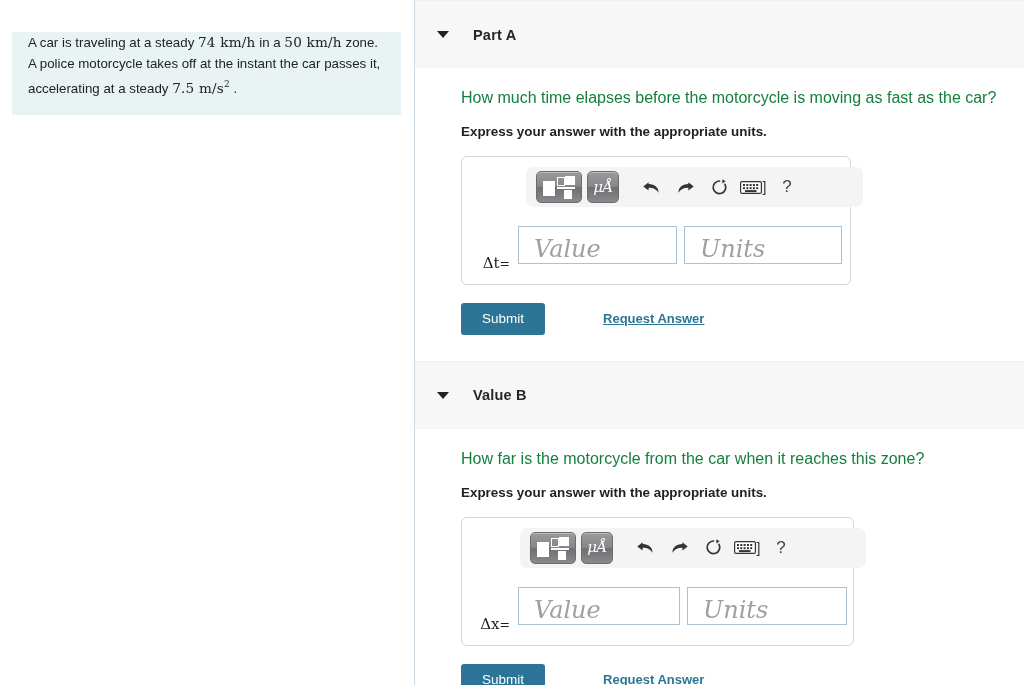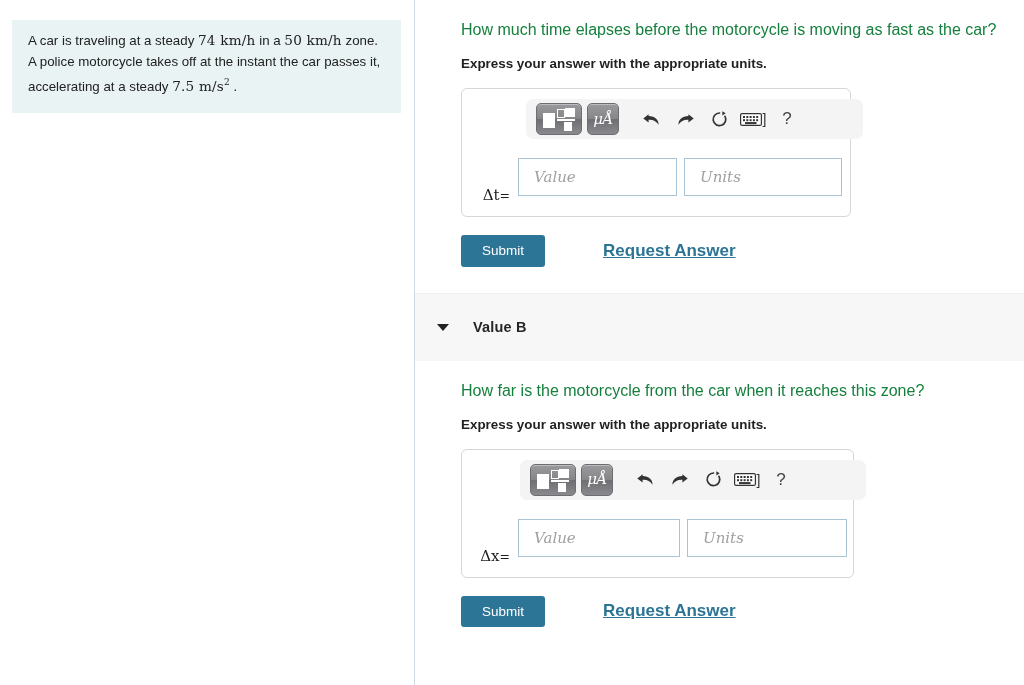--- a/index.html
+++ b/index.html
@@ -31,25 +31,25 @@
   }
   .right-pane {
     flex: 1 1 auto;
     position: relative;
   }
 
   
   .problem-box {
     position: absolute;
     left: 12px;
-    top: 20px;
+    top: 32px;
     width: 389px;
     box-sizing: border-box;
     background: #e9f3f3;
-    padding: 10px 16px 16px 16px;
+    padding: 0 16px 16px 16px;
     font-size: 13.3px;
     line-height: 21px;
     color: #222;
   }
   .mathit {
     font-family: "DejaVu Serif", "Liberation Serif", serif;
     font-style: normal;
     font-size: 13.6px;
     letter-spacing: .2px;
   }
@@ -202,27 +202,27 @@
     box-sizing: border-box;
     flex: 0 0 auto;
     margin-top: 36px;
   }
   .var-label .eq { font-size: 12.5px; }
   .field {
     height: 38px;
     border: 1px solid #a9c3d4;
     box-sizing: border-box;
     display: flex;
-    align-items: center;
+    align-items: flex-end;
     padding-left: 15px;
     background: #fff;
     cursor: text;
     font-family: "DejaVu Serif", "Liberation Serif", serif;
     font-style: italic;
-    font-size: 15px;
+    font-size: 24px;
     color: #a0a0a0;
   }
   .field.value { width: 159px; flex: 0 0 159px; }
   .field.units { width: 158px; flex: 0 0 158px; margin-left: 7px; }
   .answer-box.b .field.value { width: 162px; flex: 0 0 162px; }
   .answer-box.b .field.units { width: 160px; flex: 0 0 160px; }
 
   
   .submit-row {
     display: flex;
@@ -237,41 +237,45 @@
     border-radius: 3px;
     font-size: 13.5px;
     font-family: "Liberation Sans", sans-serif;
     padding: 9px 21px;
     cursor: pointer;
     line-height: 1;
   }
   .req-link {
     margin-left: 22px;
     color: #2d7596;
-    font-size: 17px;
+    font-size: 13px;
     font-weight: bold;
     text-decoration: underline;
     cursor: pointer;
   }
   .spacer-b { height: 26px; }
 </style>
 </head>
 <body>
 
 <div class="page">
 
   <div class="left-pane">
     <div class="problem-box">
       <span>A car is traveling at a steady </span><span class="mathit">74 km/h</span><span> in a </span><span class="mathit">50 km/h</span><span> zone. A police motorcycle takes off at the instant the car passes it, accelerating at a steady </span><span class="mathit"><span>7.5 m/s</span><sup>2</sup></span><span> .</span>
     </div>
   </div>
 
   <div class="right-pane">
 
     <div class="part-block">
+      <div class="part-header">
+        <span class="caret"></span>
+        <span class="part-title">Part A</span>
+      </div>
       <div class="part-body">
         <p class="question-text">How much time elapses before the motorcycle is moving as fast as the car?</p>
         <p class="express-line">Express your answer with the appropriate units.</p>
 
         <div class="answer-box a">
           <div class="toolbar">
             <div class="tb-btn tpl">
               <span class="tpl-glyph">
                 <i class="r1"></i>
                   <i class="r2"></i>

